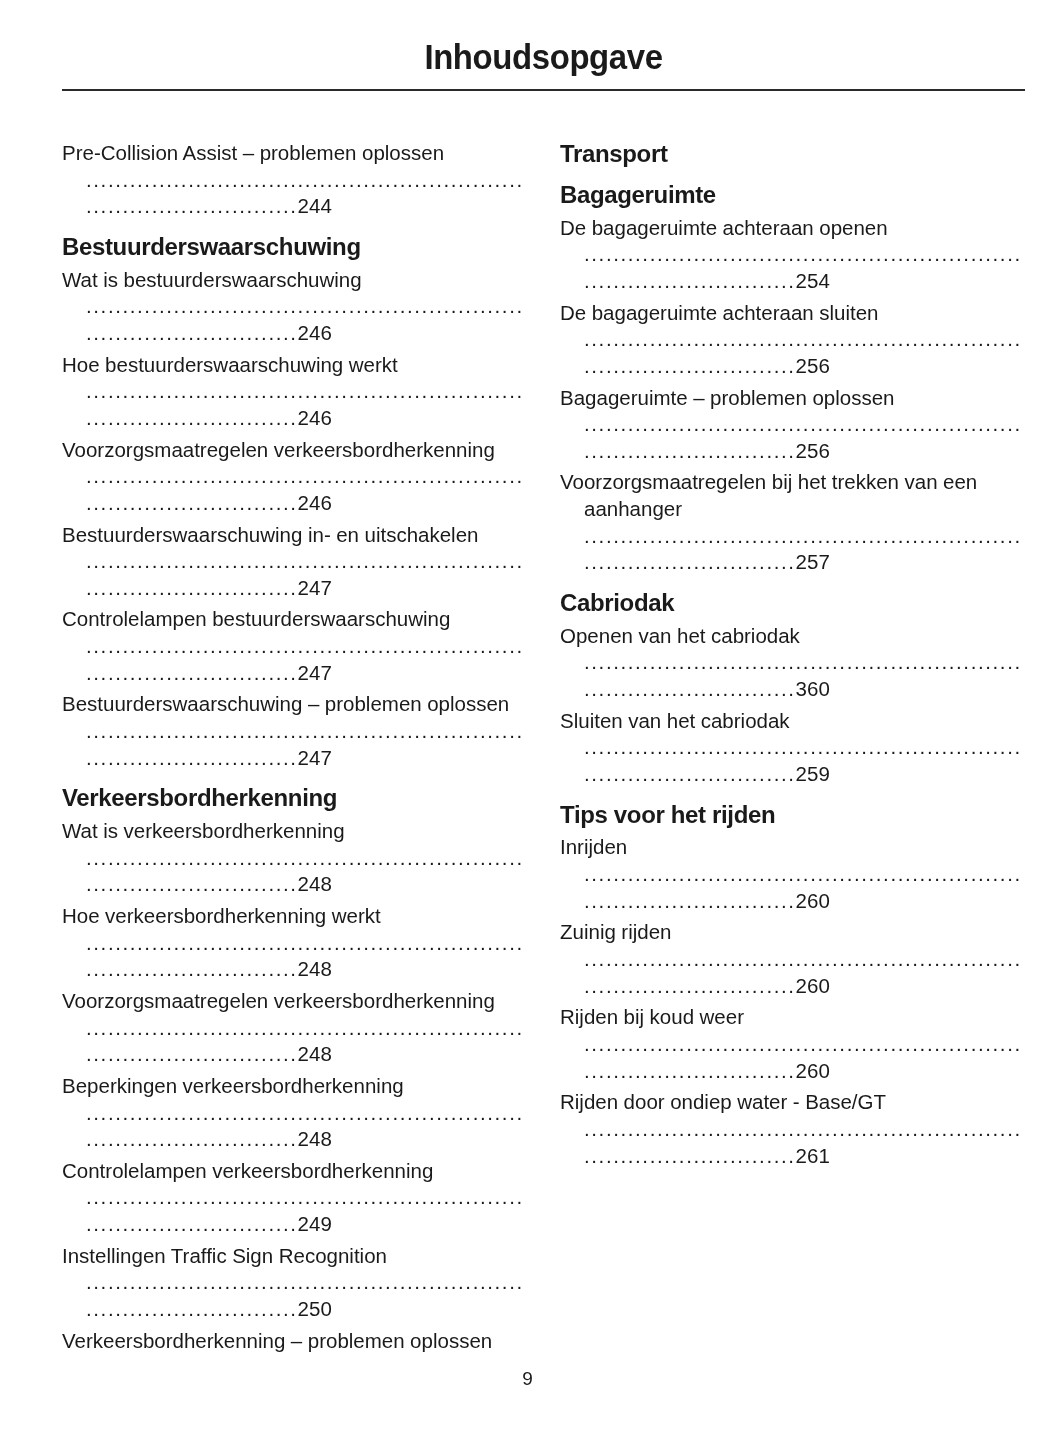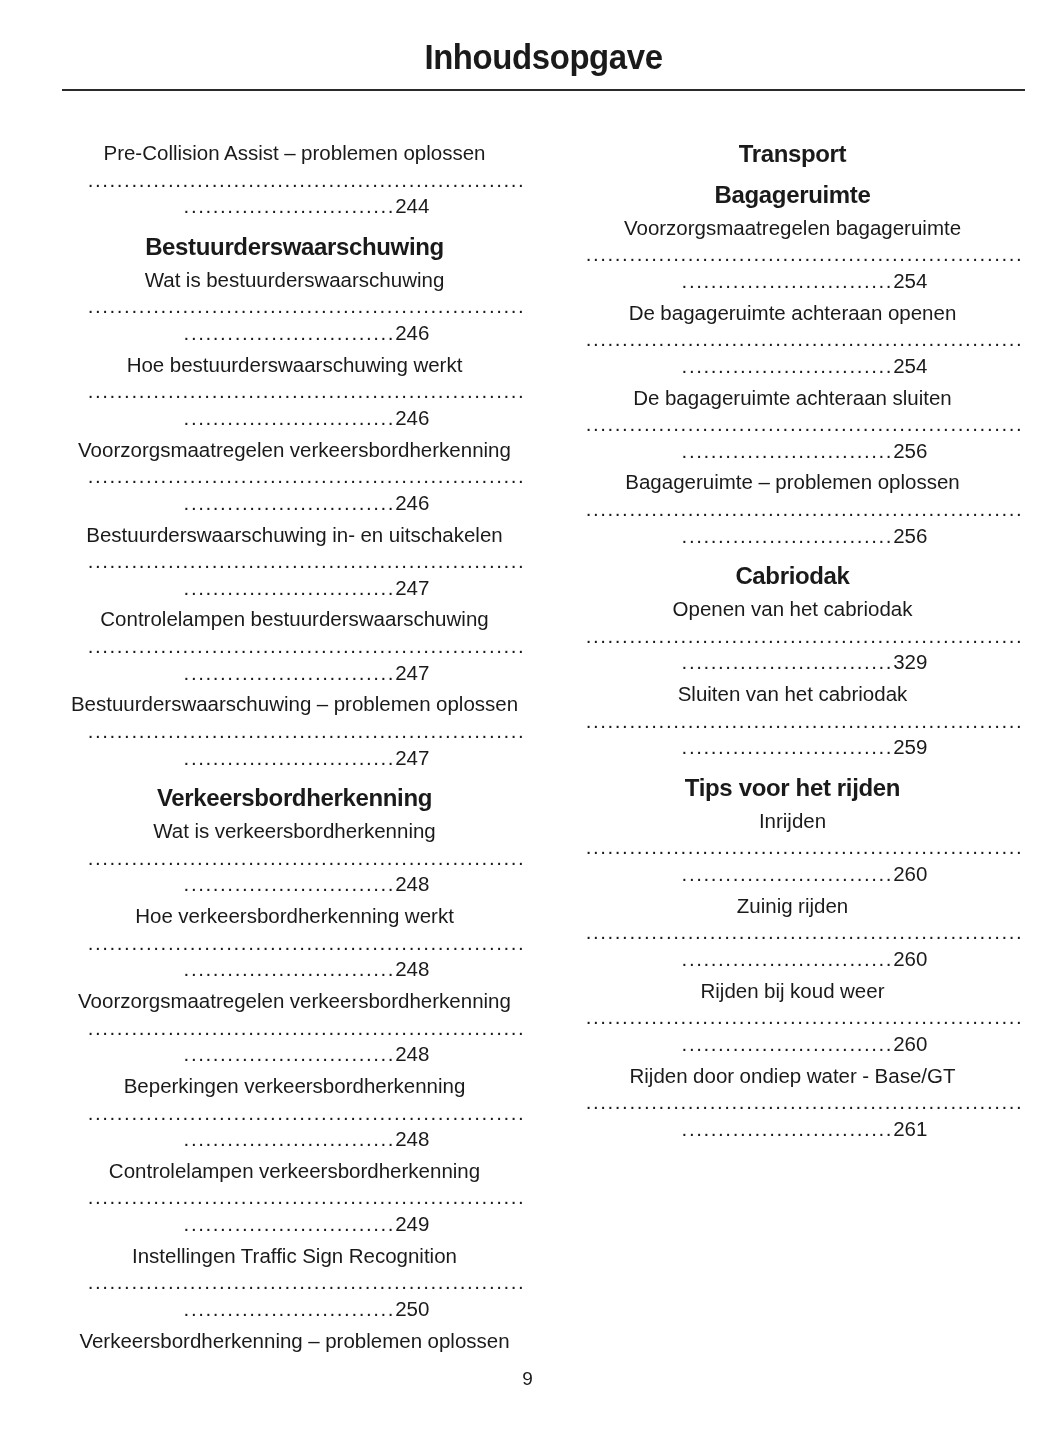--- a/index.html
+++ b/index.html
@@ -56,21 +56,20 @@
     gap: 33px;
   }
   .column {
     width: 465px;
     flex: 0 0 465px;
   }
 
   
   .toc-section {
     margin-bottom: 0;
-    text-align: center;
   }
   .section-heading {
     font-size: 24px;
     font-weight: 900;
     line-height: 1.16;
     letter-spacing: -0.35px;
     margin: 13px 0 6px 0;
     padding-left: 0;
     text-indent: 0;
     font-stretch: condensed;
@@ -158,30 +157,30 @@
           <div class="toc-entry"><span class="etext">Instellingen Traffic Sign Recognition</span><span class="leader"> .........................................................................................</span><span class="pagenum">250</span></div>
           <div class="toc-entry"><span class="etext">Verkeersbordherkenning – problemen oplossen</span></div>
         </div>
       </div>
     <div class="column">
         <div class="toc-section first">
           <div class="section-heading wrap-indent">Transport</div>
         </div>
         <div class="toc-section">
           <div class="section-heading wrap-indent">Bagageruimte</div>
-          <div class="toc-entry"><span class="etext">Voorzorgsmaatregelen bagageruimte</span><span class="leader"> .........................................................................................</span><span class="pagenum">254</span></div>
           <div class="toc-entry"><span class="etext">De bagageruimte achteraan openen</span><span class="leader"> .........................................................................................</span><span class="pagenum">254</span></div>
           <div class="toc-entry"><span class="etext">De bagageruimte achteraan sluiten</span><span class="leader"> .........................................................................................</span><span class="pagenum">256</span></div>
           <div class="toc-entry"><span class="etext">Bagageruimte – problemen oplossen</span><span class="leader"> .........................................................................................</span><span class="pagenum">256</span></div>
         </div>
         <div class="toc-section">
+          <div class="toc-entry"><span class="etext">Voorzorgsmaatregelen bij het trekken van een aanhanger</span><span class="leader"> .........................................................................................</span><span class="pagenum">257</span></div>
         </div>
         <div class="toc-section">
           <div class="section-heading wrap-indent">Cabriodak</div>
-          <div class="toc-entry"><span class="etext">Openen van het cabriodak</span><span class="leader"> .........................................................................................</span><span class="pagenum">329</span></div>
+          <div class="toc-entry"><span class="etext">Openen van het cabriodak</span><span class="leader"> .........................................................................................</span><span class="pagenum">360</span></div>
           <div class="toc-entry"><span class="etext">Sluiten van het cabriodak</span><span class="leader"> .........................................................................................</span><span class="pagenum">259</span></div>
         </div>
         <div class="toc-section">
           <div class="section-heading wrap-indent">Tips voor het rijden</div>
           <div class="toc-entry"><span class="etext">Inrijden</span><span class="leader"> .........................................................................................</span><span class="pagenum">260</span></div>
           <div class="toc-entry"><span class="etext">Zuinig rijden</span><span class="leader"> .........................................................................................</span><span class="pagenum">260</span></div>
           <div class="toc-entry"><span class="etext">Rijden bij koud weer</span><span class="leader"> .........................................................................................</span><span class="pagenum">260</span></div>
           <div class="toc-entry"><span class="etext">Rijden door ondiep water - Base/GT</span><span class="leader"> .........................................................................................</span><span class="pagenum">261</span></div>
         </div>
       </div>

